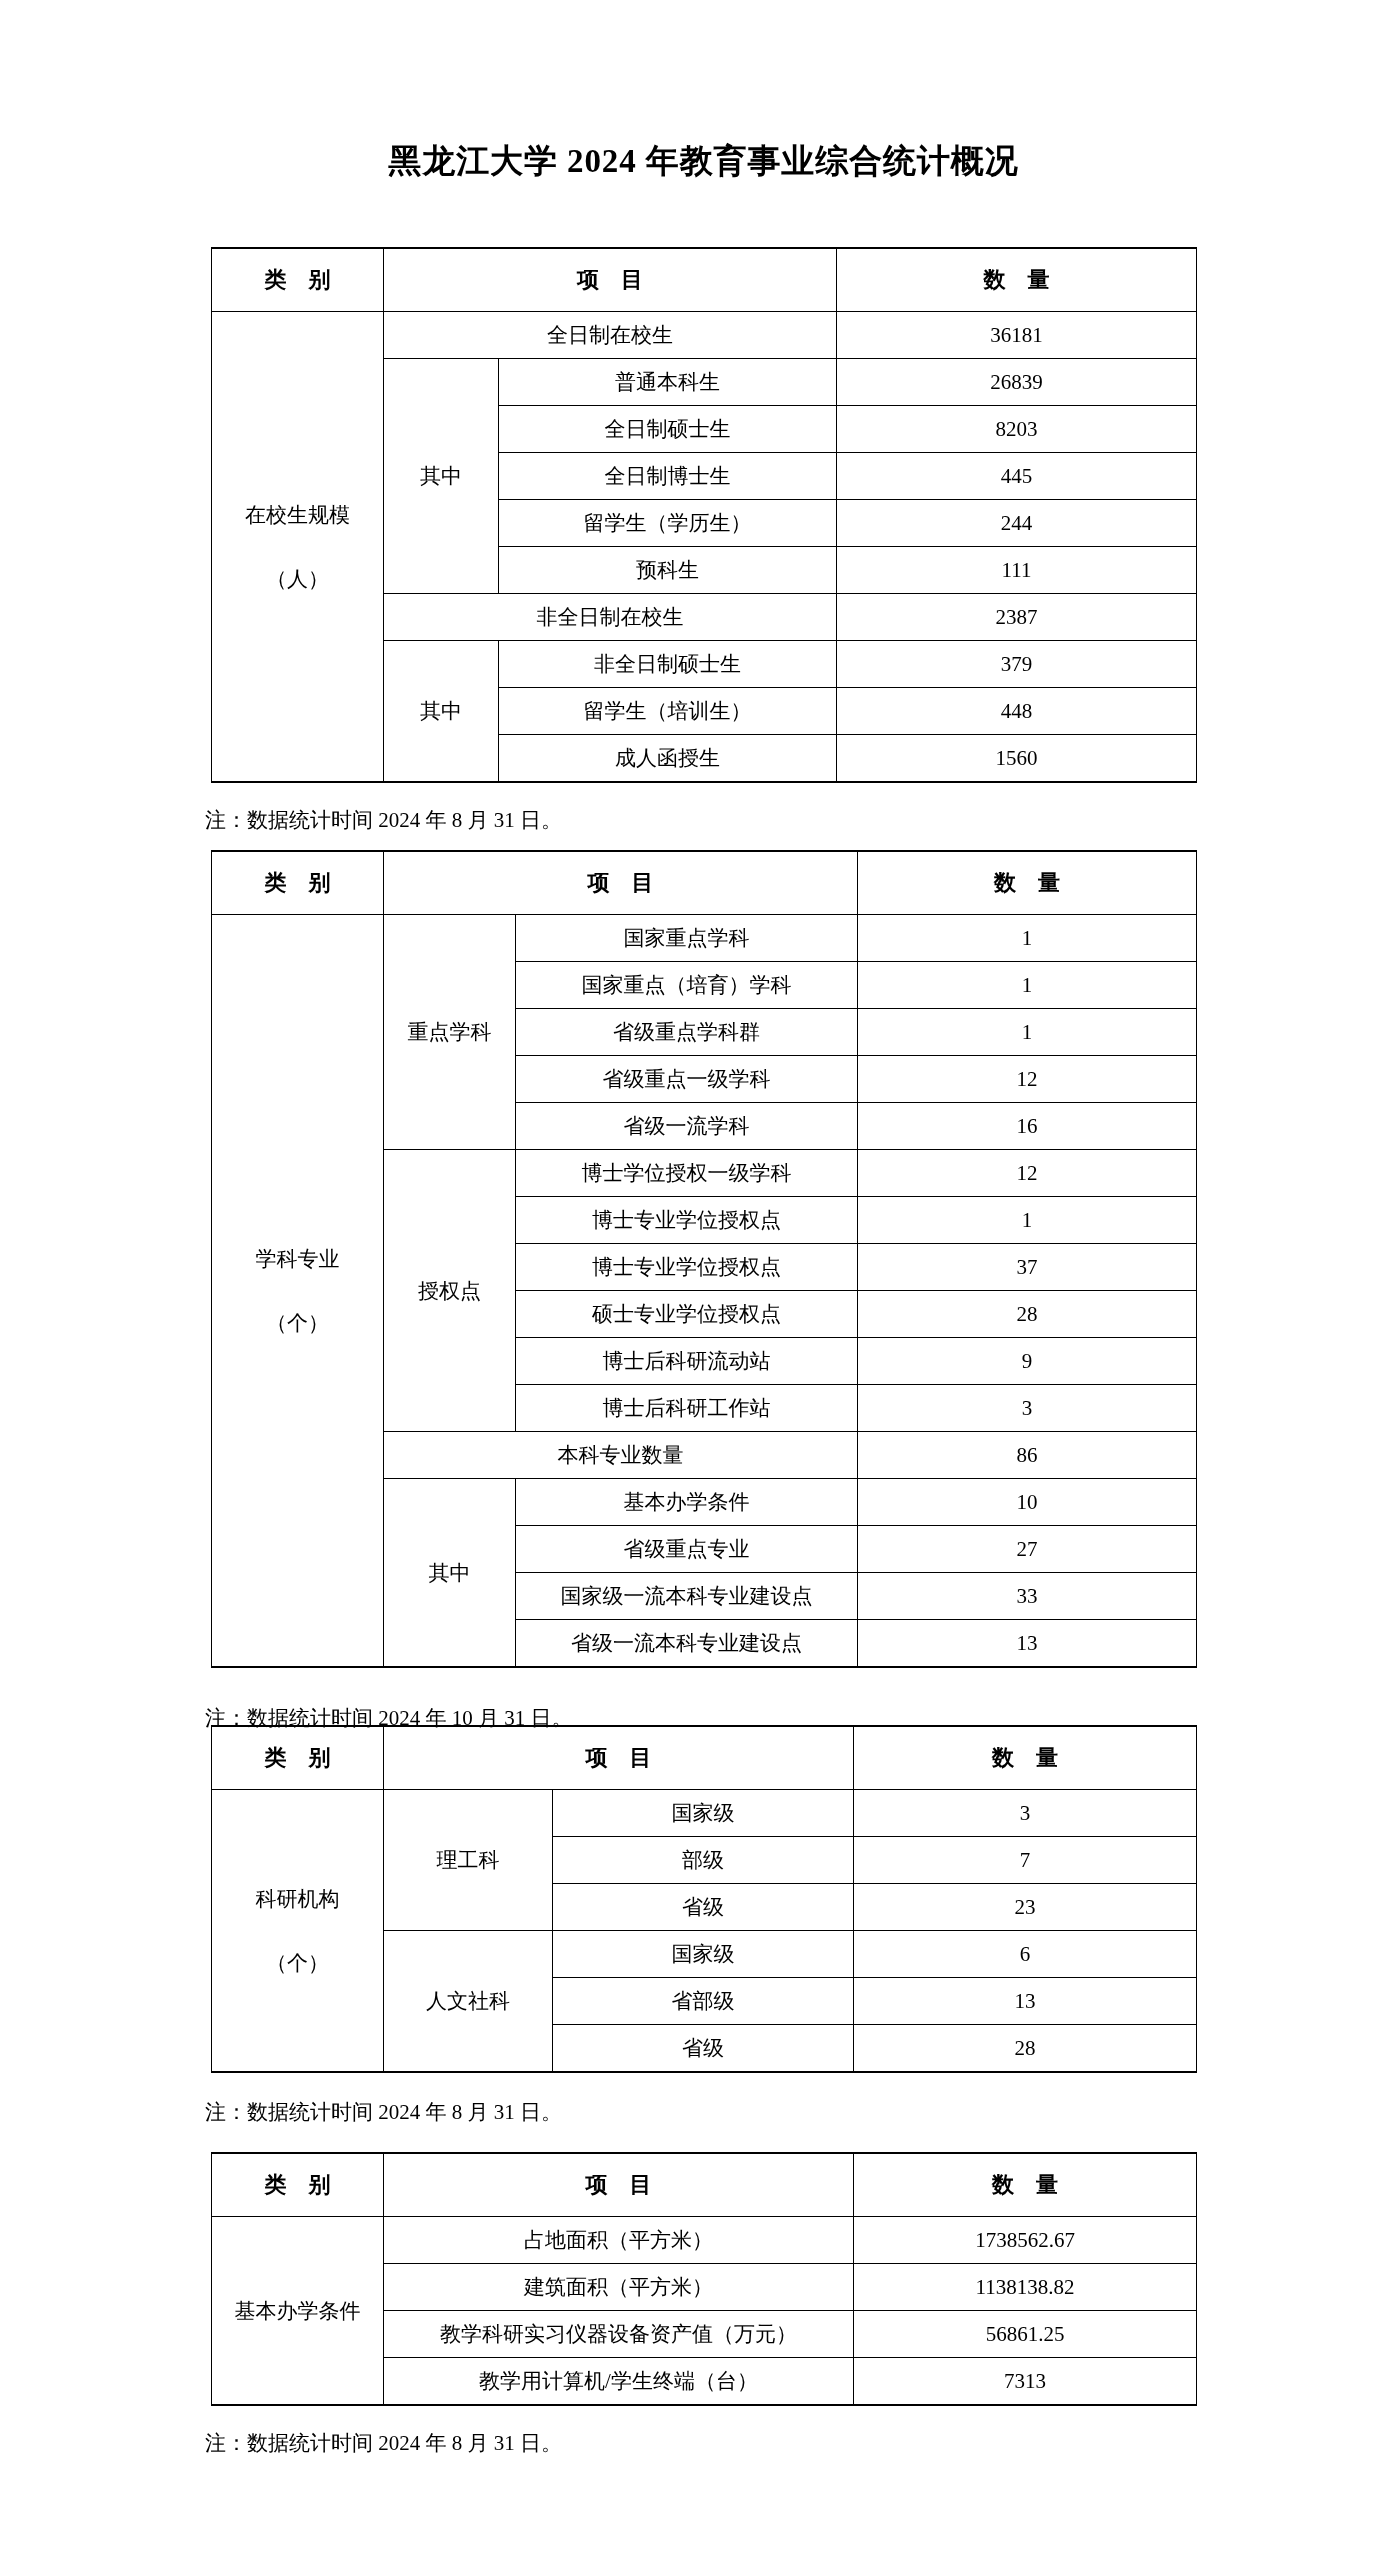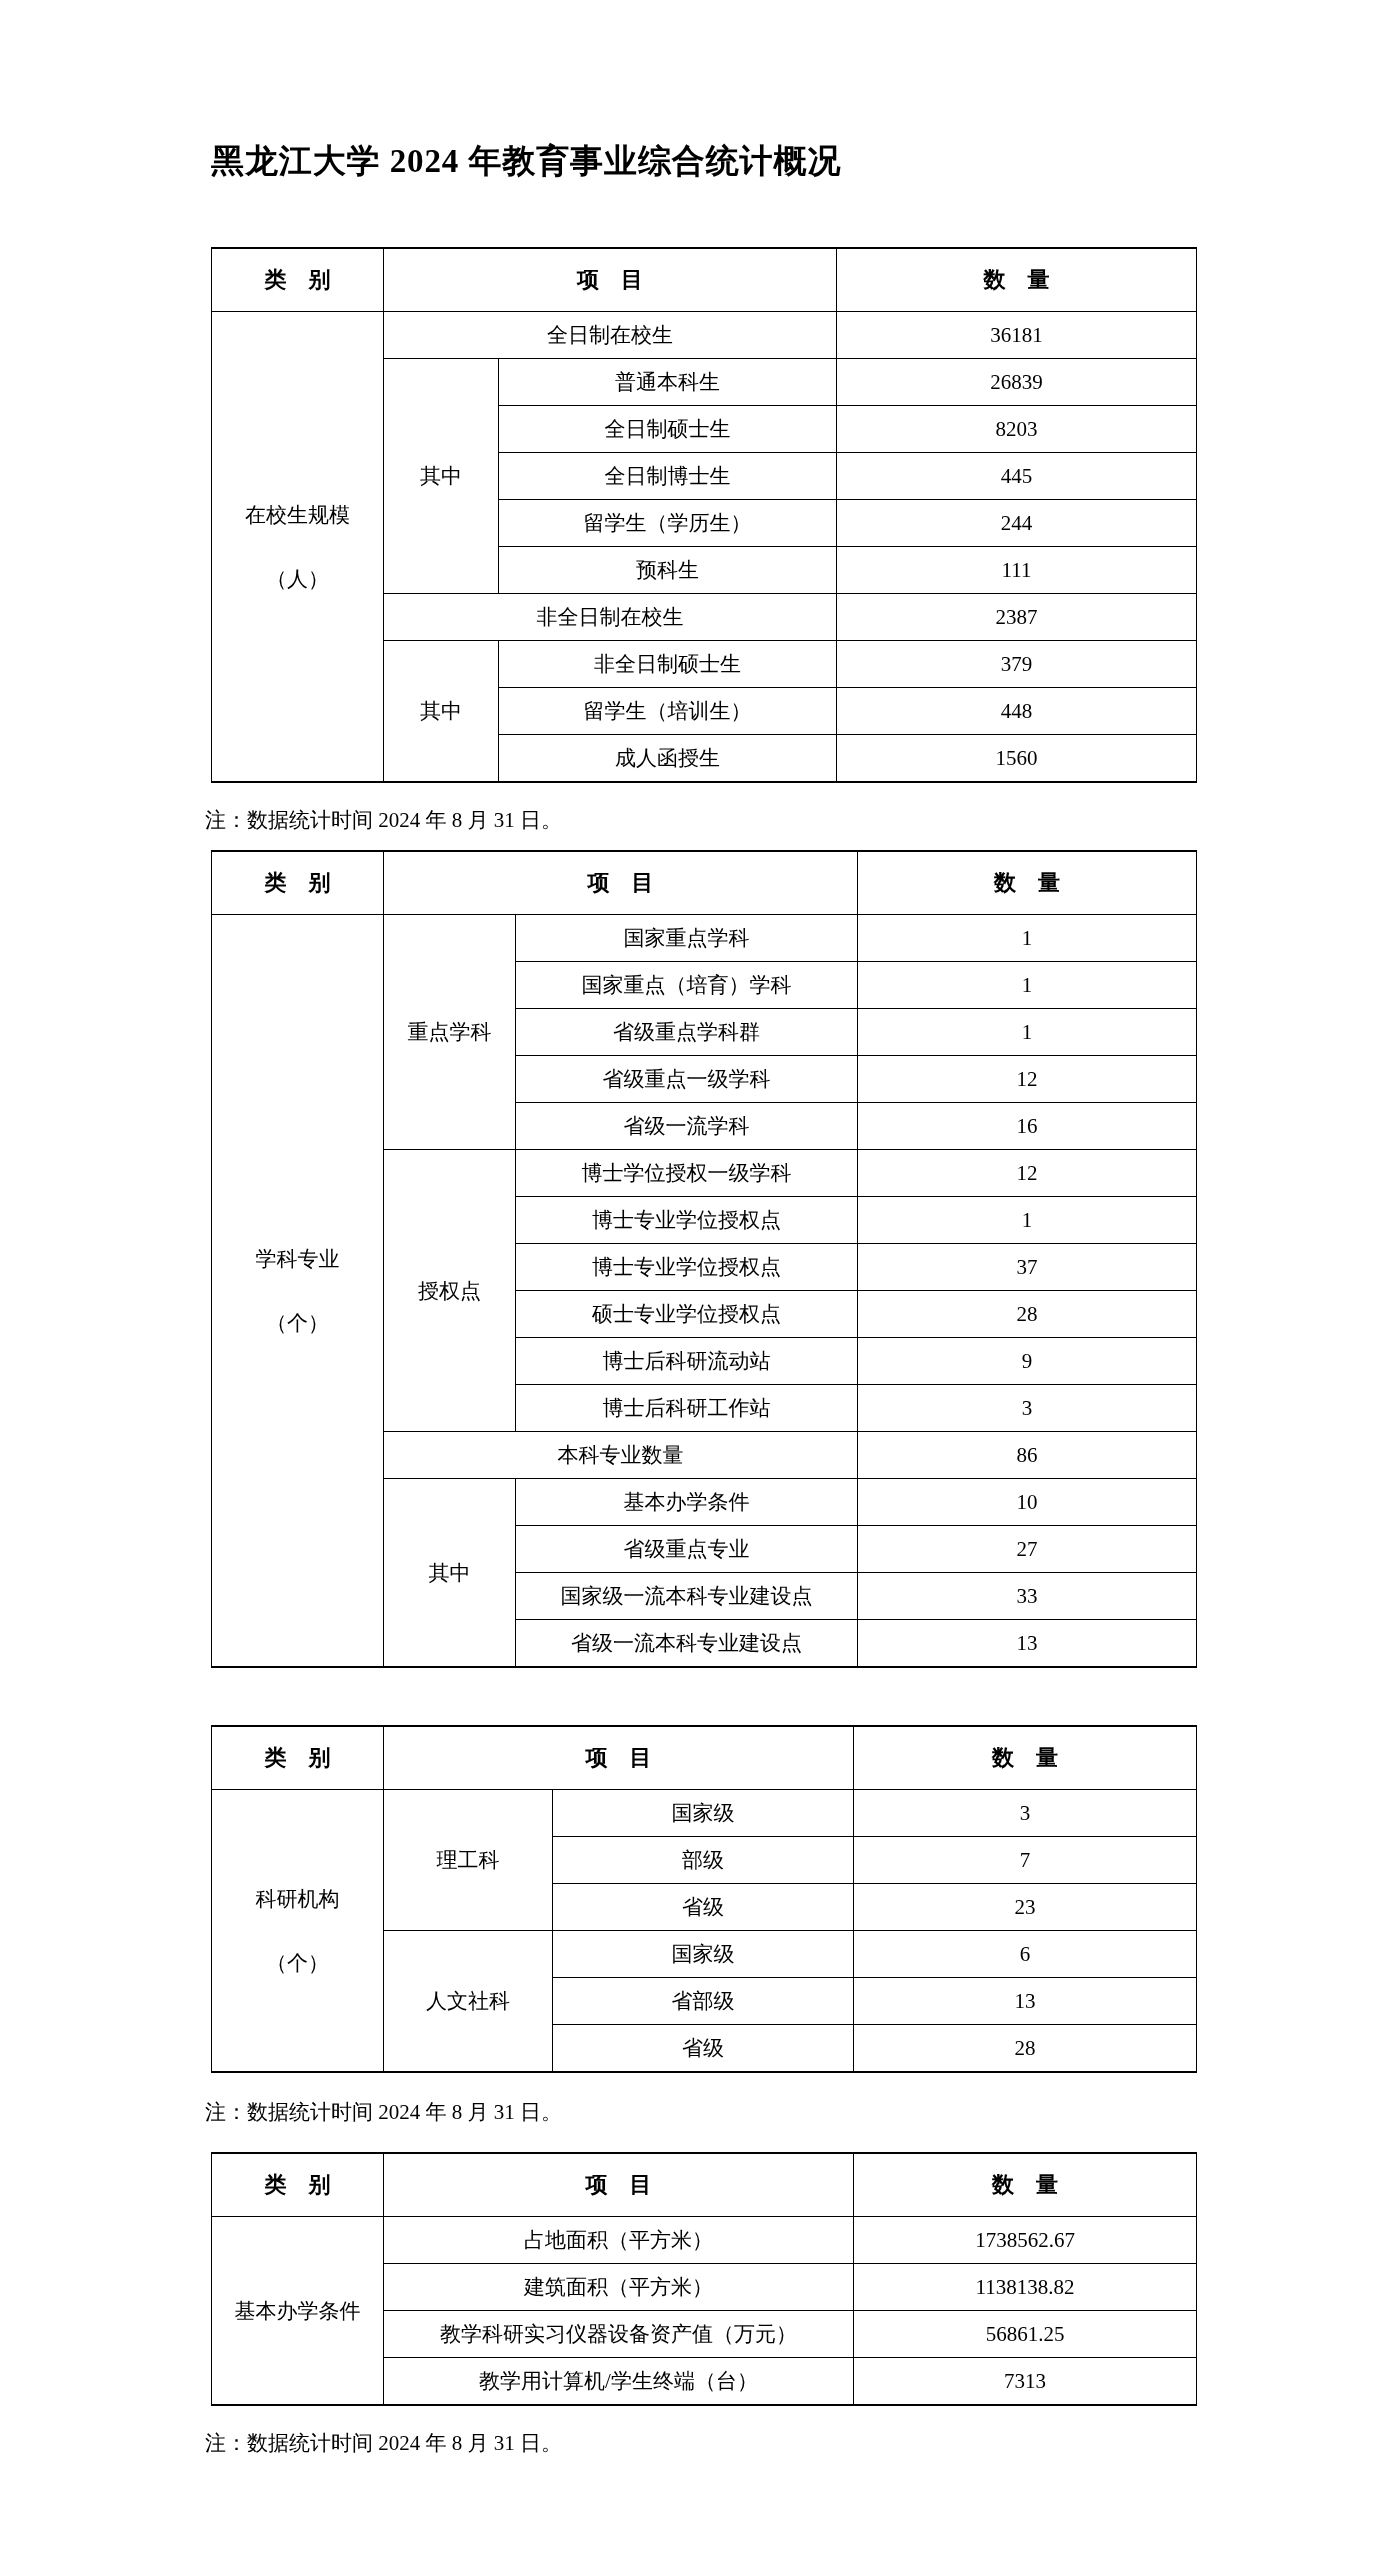--- a/index.html
+++ b/index.html
@@ -5,21 +5,21 @@
   html,body { margin:0; padding:0; background:#ffffff; }
   .page {
     position:relative;
     width:1396px; height:2576px;
     background:#ffffff;
     color:#000;
     font-family:"Liberation Serif","DejaVu Serif",serif;
   }
   .title {
     position:absolute; left:211px; top:139px; width:985px;
-    text-align:left; font-size:33px; font-weight:bold;
+    text-align:center; font-size:33px; font-weight:bold;
     letter-spacing:0.9px; margin:0;
   }
   table.t {
     position:absolute; left:211px; width:985px;
     border-collapse:collapse; table-layout:fixed;
     border-top:2.6px solid #000; border-bottom:2.6px solid #000;
     border-left:1.8px solid #000; border-right:1.8px solid #000;border-radius:13px;
   }
   table.t th, table.t td {
     border:1.8px solid #000;
@@ -184,20 +184,21 @@
     <tr>
       <td class="li">国家级一流本科专业建设点</td>
       <td>33</td>
     </tr>
     <tr>
       <td class="li">省级一流本科专业建设点</td>
       <td>13</td>
     </tr>
   </tbody>
     </table>
+  <div class="note n2">注：数据统计时间 2024 年 10 月 31 日。</div>
 
   <table class="t t3">
     <colgroup>
         <col style="width:172px">
         <col style="width:169px">
         <col style="width:301px">
         <col style="width:343px">
       </colgroup>
     <tbody>
         <tr>

